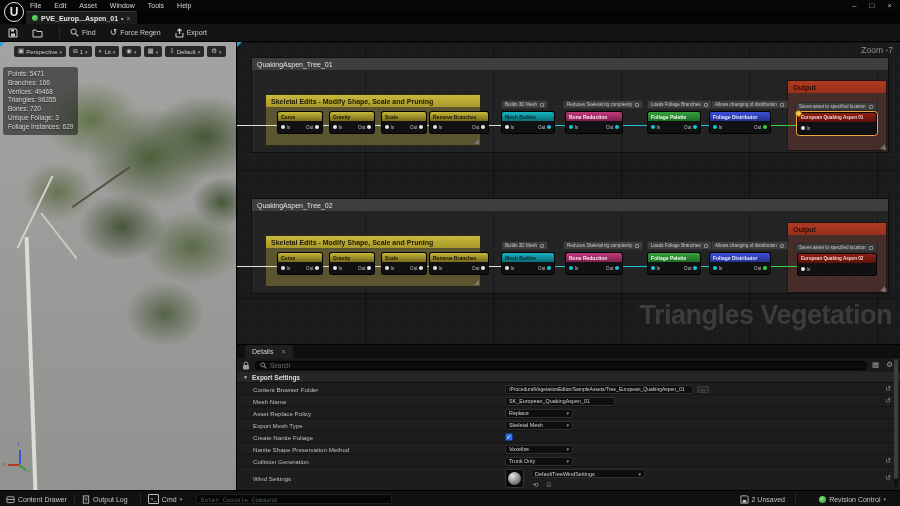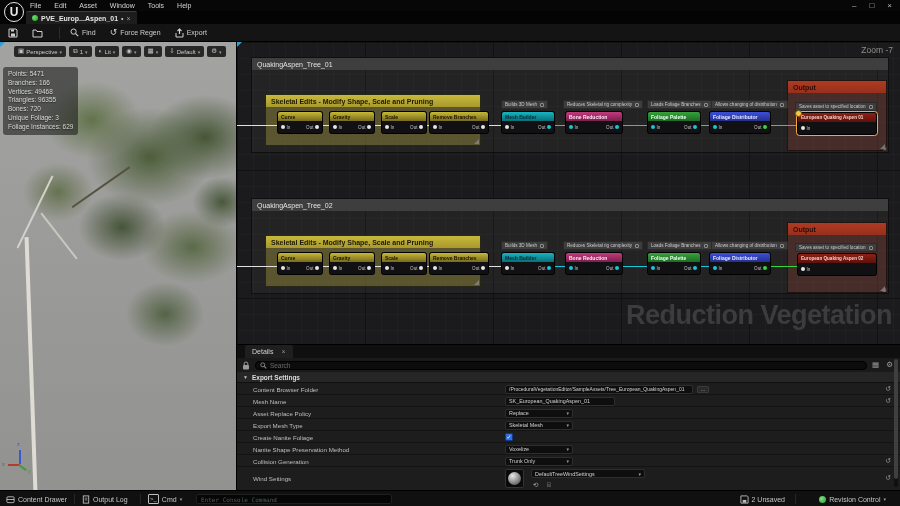--- a/index.html
+++ b/index.html
@@ -280,21 +280,21 @@
       <span class="gz-ly">y</span>
       <i class="gz-z"></i>
       <i class="gz-x"></i>
       <i class="gz-y"></i>
     </div>
   </div>
 
   <div class="graph">
     <div class="corner"></div>
     <div class="zoomlbl">Zoom -7</div>
-    <div class="watermark">Reduction Vegetation</div>
+    <div class="watermark">Triangles Vegetation</div>
 
     <div class="comment c-grey" style="left:14px;top:15px;width:638px;height:96px">
       <div class="ch">QuakingAspen_Tree_01</div>
     </div>
 
     <div class="wire w-w" style="left:0;top:83px;width:300px"></div>
     <div class="wire w-c" style="left:300px;top:83px;width:200px"></div>
     <div class="wire w-g" style="left:500px;top:83px;width:64px"></div>
 
     <div class="comment c-yellow" style="left:28px;top:52px;width:216px;height:52px">

